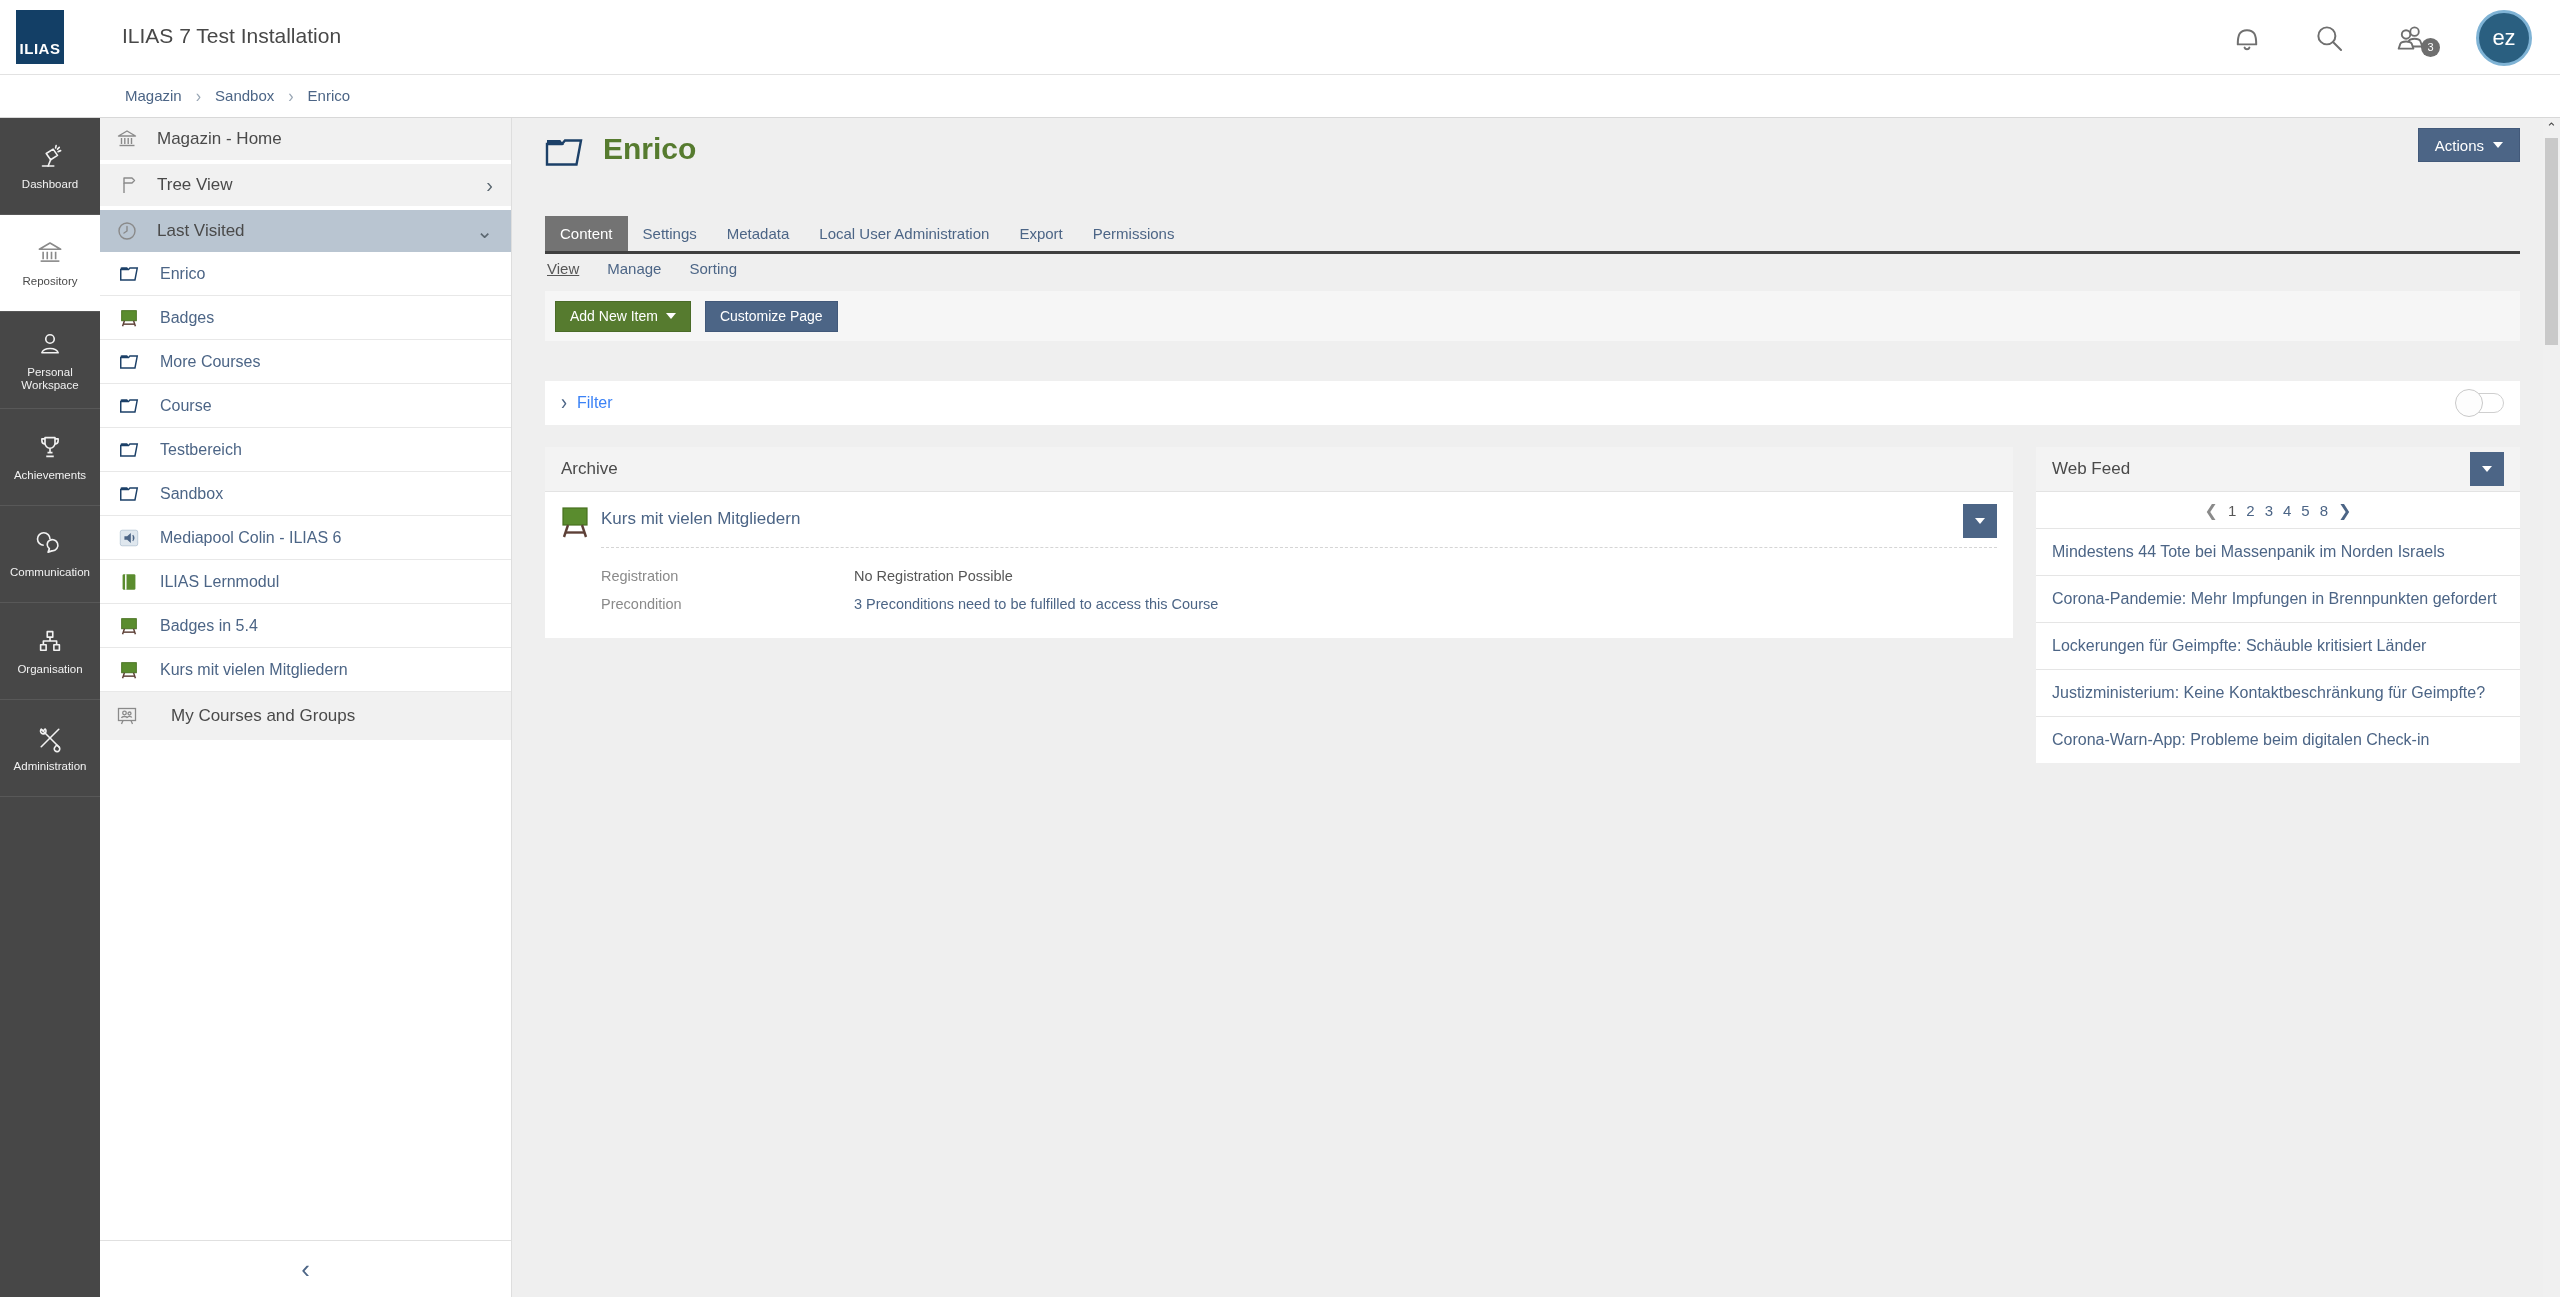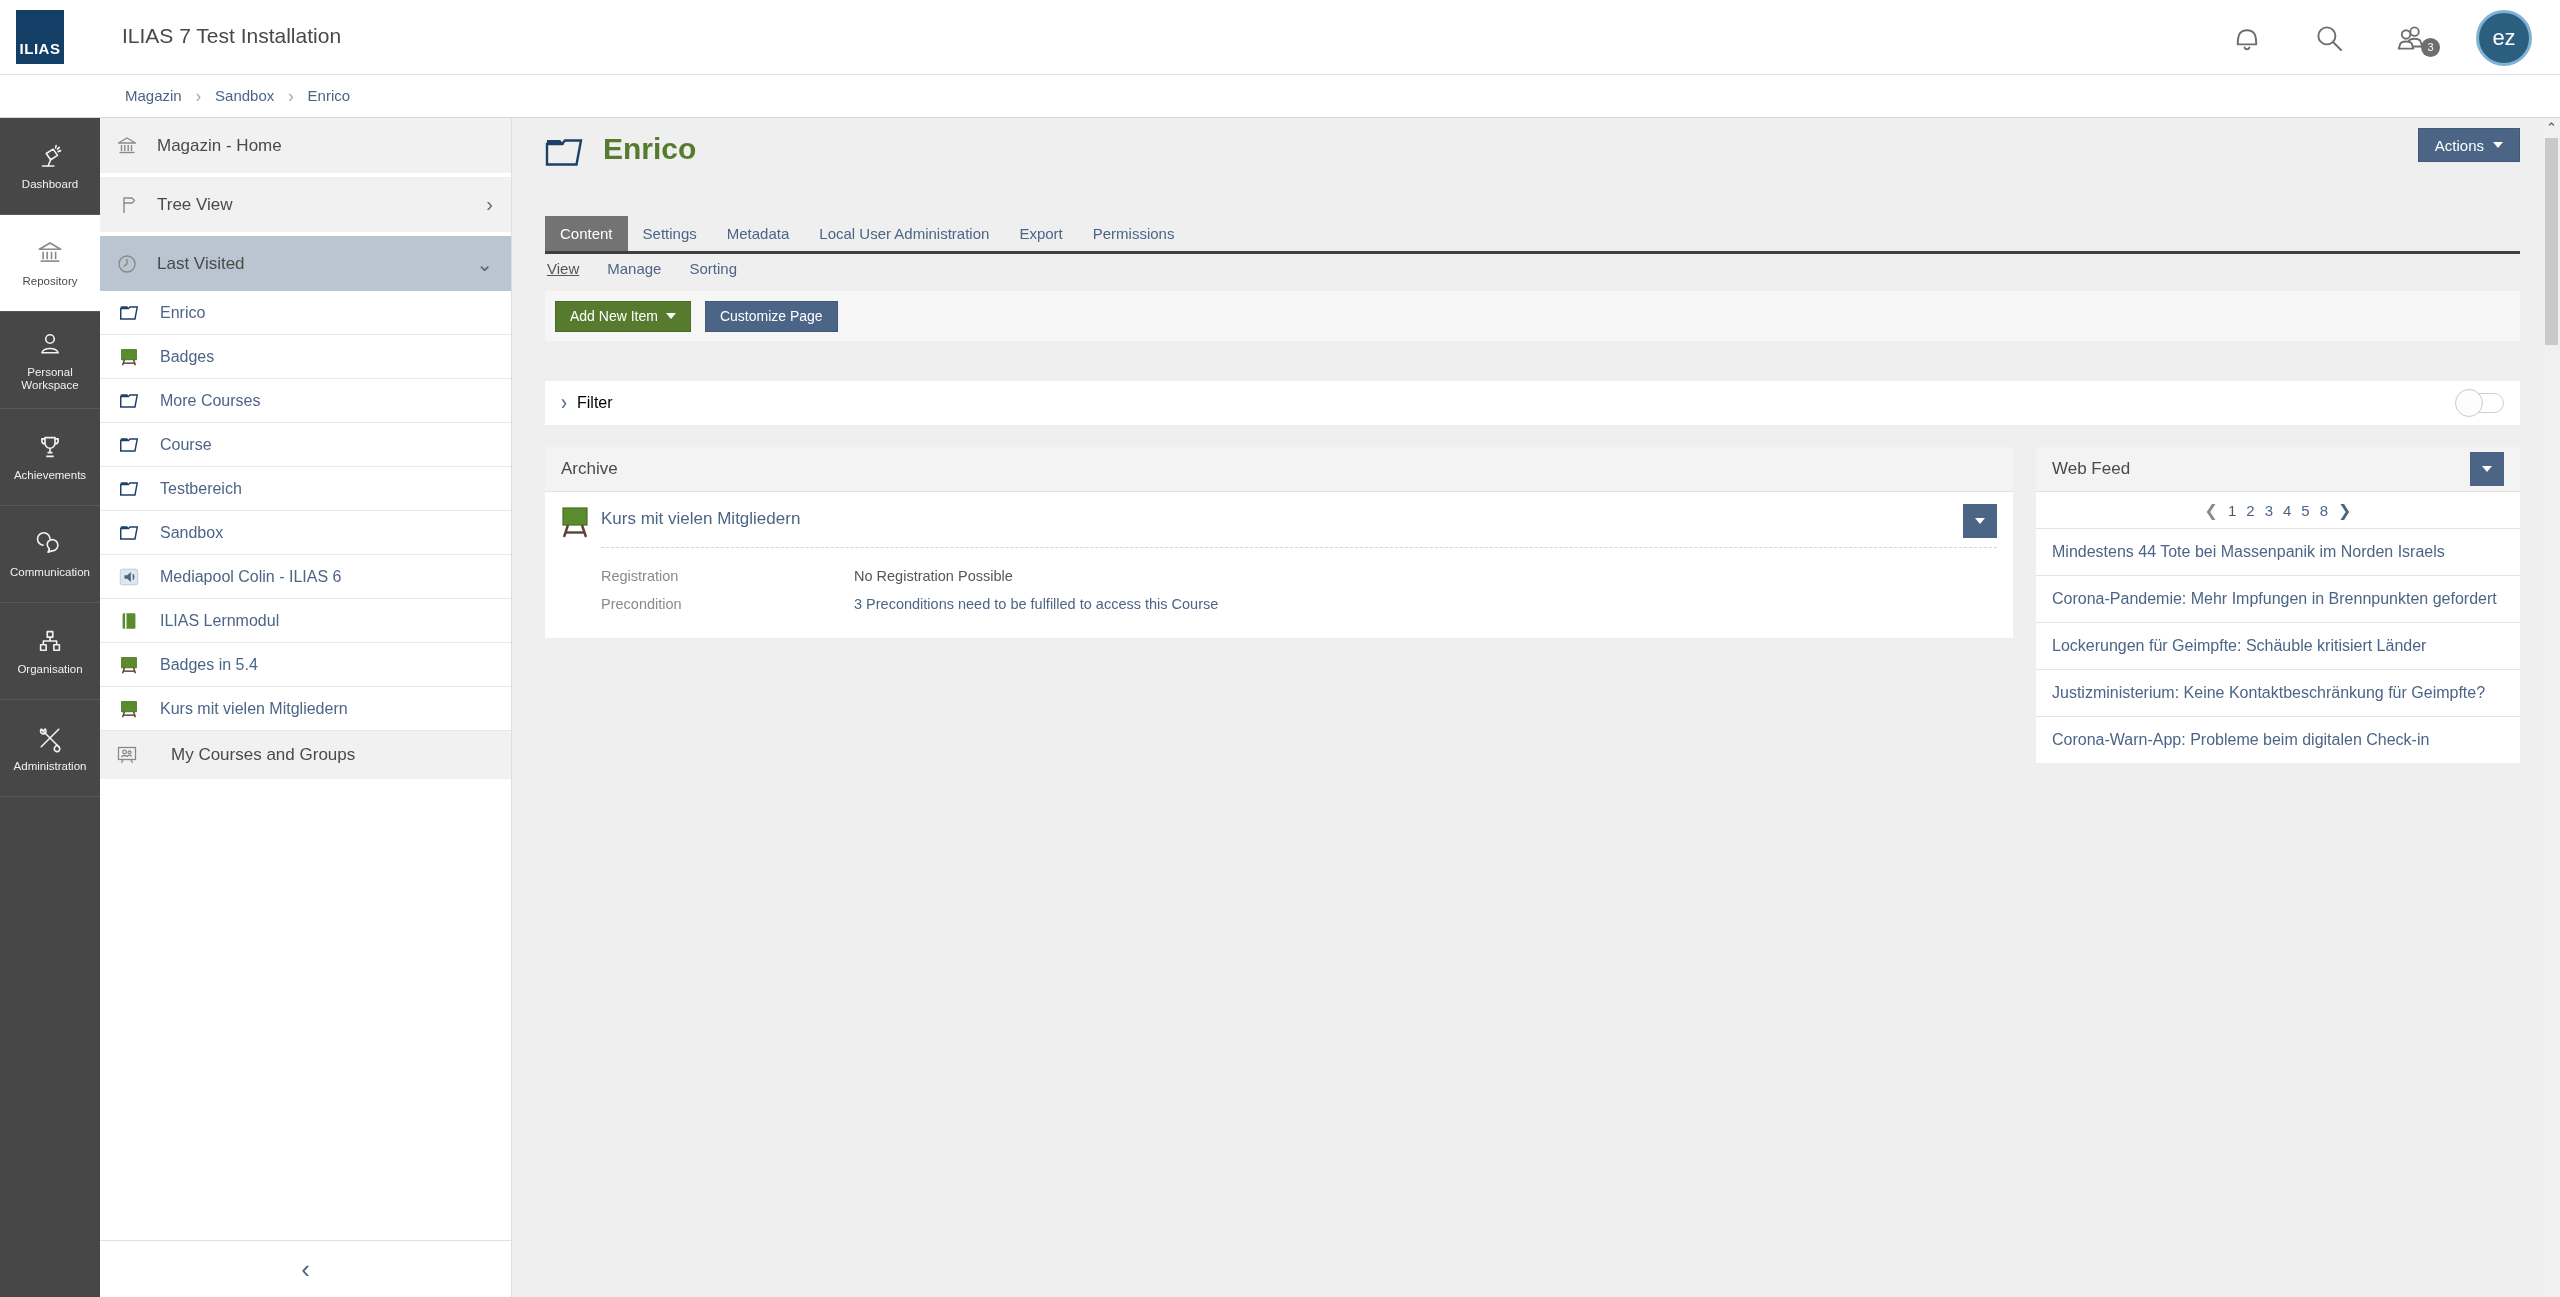--- a/index.html
+++ b/index.html
@@ -27,21 +27,21 @@
   .rail { position:absolute; left:0; top:118px; width:100px; height:1179px; background:#474747; z-index:10; }
   .rail-item { height:97px; border-bottom:1px solid #585858; display:flex; flex-direction:column; align-items:center; justify-content:center; gap:7px; color:#f2f2f2; cursor:pointer; }
   .rail-item svg { width:30px; height:30px; }
   .rail-item .rlabel { font-size:11.5px; text-align:center; line-height:13px; padding:0 4px; }
   .rail-item.active { background:#ffffff; color:#4a4a4a; }
   .rail-item.active svg { color:#8a8a8a; }
 
   
   .sidepanel { position:absolute; left:100px; top:118px; width:412px; height:1179px; background:#ffffff; border-right:1px solid #dedede; z-index:9; }
   .sp-row { display:flex; align-items:center; gap:18px; padding-left:15px; cursor:pointer; }
-  .sp-head { height:55px; background:#f1f1f1; font-size:17px; color:#4a4a4a; }
+  .sp-head { height:42px; background:#f1f1f1; font-size:17px; color:#4a4a4a; }
   .sp-gap { height:4px; background:#fff; }
   .sp-head.slate { background:#b9c5d1; }
   .sp-head svg { width:24px; height:24px; color:#8a8a8a; flex:0 0 auto; }
   .sp-head .chev { margin-left:auto; margin-right:18px; color:#5b6770; font-size:20px; }
   .sp-item { height:44px; border-bottom:1px solid #e8e8e8; font-size:16px; color:#4c6586; gap:20px; padding-left:18px; }
   .sp-item .oicon { width:22px; height:22px; flex:0 0 auto; }
   .sp-foot { height:48px; background:#f1f1f1; font-size:17px; color:#4a4a4a; gap:32px; }
   .sp-collapse { position:absolute; left:0; bottom:0; width:100%; height:57px; border-top:1px solid #e0e0e0; display:flex; align-items:center; justify-content:center; color:#4c6586; font-size:26px; cursor:pointer; }
 
   
@@ -61,21 +61,21 @@
   .subtab { color:#4c6586; cursor:pointer; }
   .subtab.active { color:#565656; text-decoration:underline; }
 
   .toolbar { background:#f6f6f6; height:50px; display:flex; align-items:center; gap:14px; padding-left:10px; margin:2px 0 0 0; }
   .btn { height:31px; padding:0 14px; font-size:14px; color:#fff; display:flex; align-items:center; gap:8px; cursor:pointer; border:1px solid transparent; }
   .btn.green { background:#567b2f; border-color:#4a6b28; }
   .btn.slate { background:#4c6586; border-color:#42597a; }
 
   .filterbox { margin-top:40px; background:#ffffff; height:44px; display:flex; align-items:center; padding:0 16px; }
   .filter-chev { color:#4c6586; font-size:18px; margin-right:10px; transform:scaleY(1.25); }
-  .filter-label { font-size:16px; color:#000000; }
+  .filter-label { font-size:16px; color:#3b82f6; }
   .toggle { margin-left:auto; position:relative; width:46px; height:20px; border:1px solid #cfcfcf; border-radius:11px; background:#fff; cursor:pointer; }
   .toggle .knob { position:absolute; left:-4px; top:-5px; width:28px; height:28px; border-radius:50%; background:#fdfdfd; border:1px solid #c9c9c9; }
 
   .content-row { display:flex; gap:23px; margin-top:22px; align-items:flex-start; }
   .panel { background:#fff; }
   .panel-head { background:#f3f3f3; height:45px; display:flex; align-items:center; padding:0 16px; font-size:17px; color:#4a4a4a; border-bottom:1px solid #e3e3e3; }
   .archive { width:1468px; }
   .arch-body { position:relative; padding:14px 16px 20px 16px; }
   .course-icon { width:30px; height:34px; position:absolute; left:15px; top:14px; }
   .arch-title { margin-left:40px; font-size:17px; color:#4c6586; cursor:pointer; display:inline-block; padding-top:3px; }

